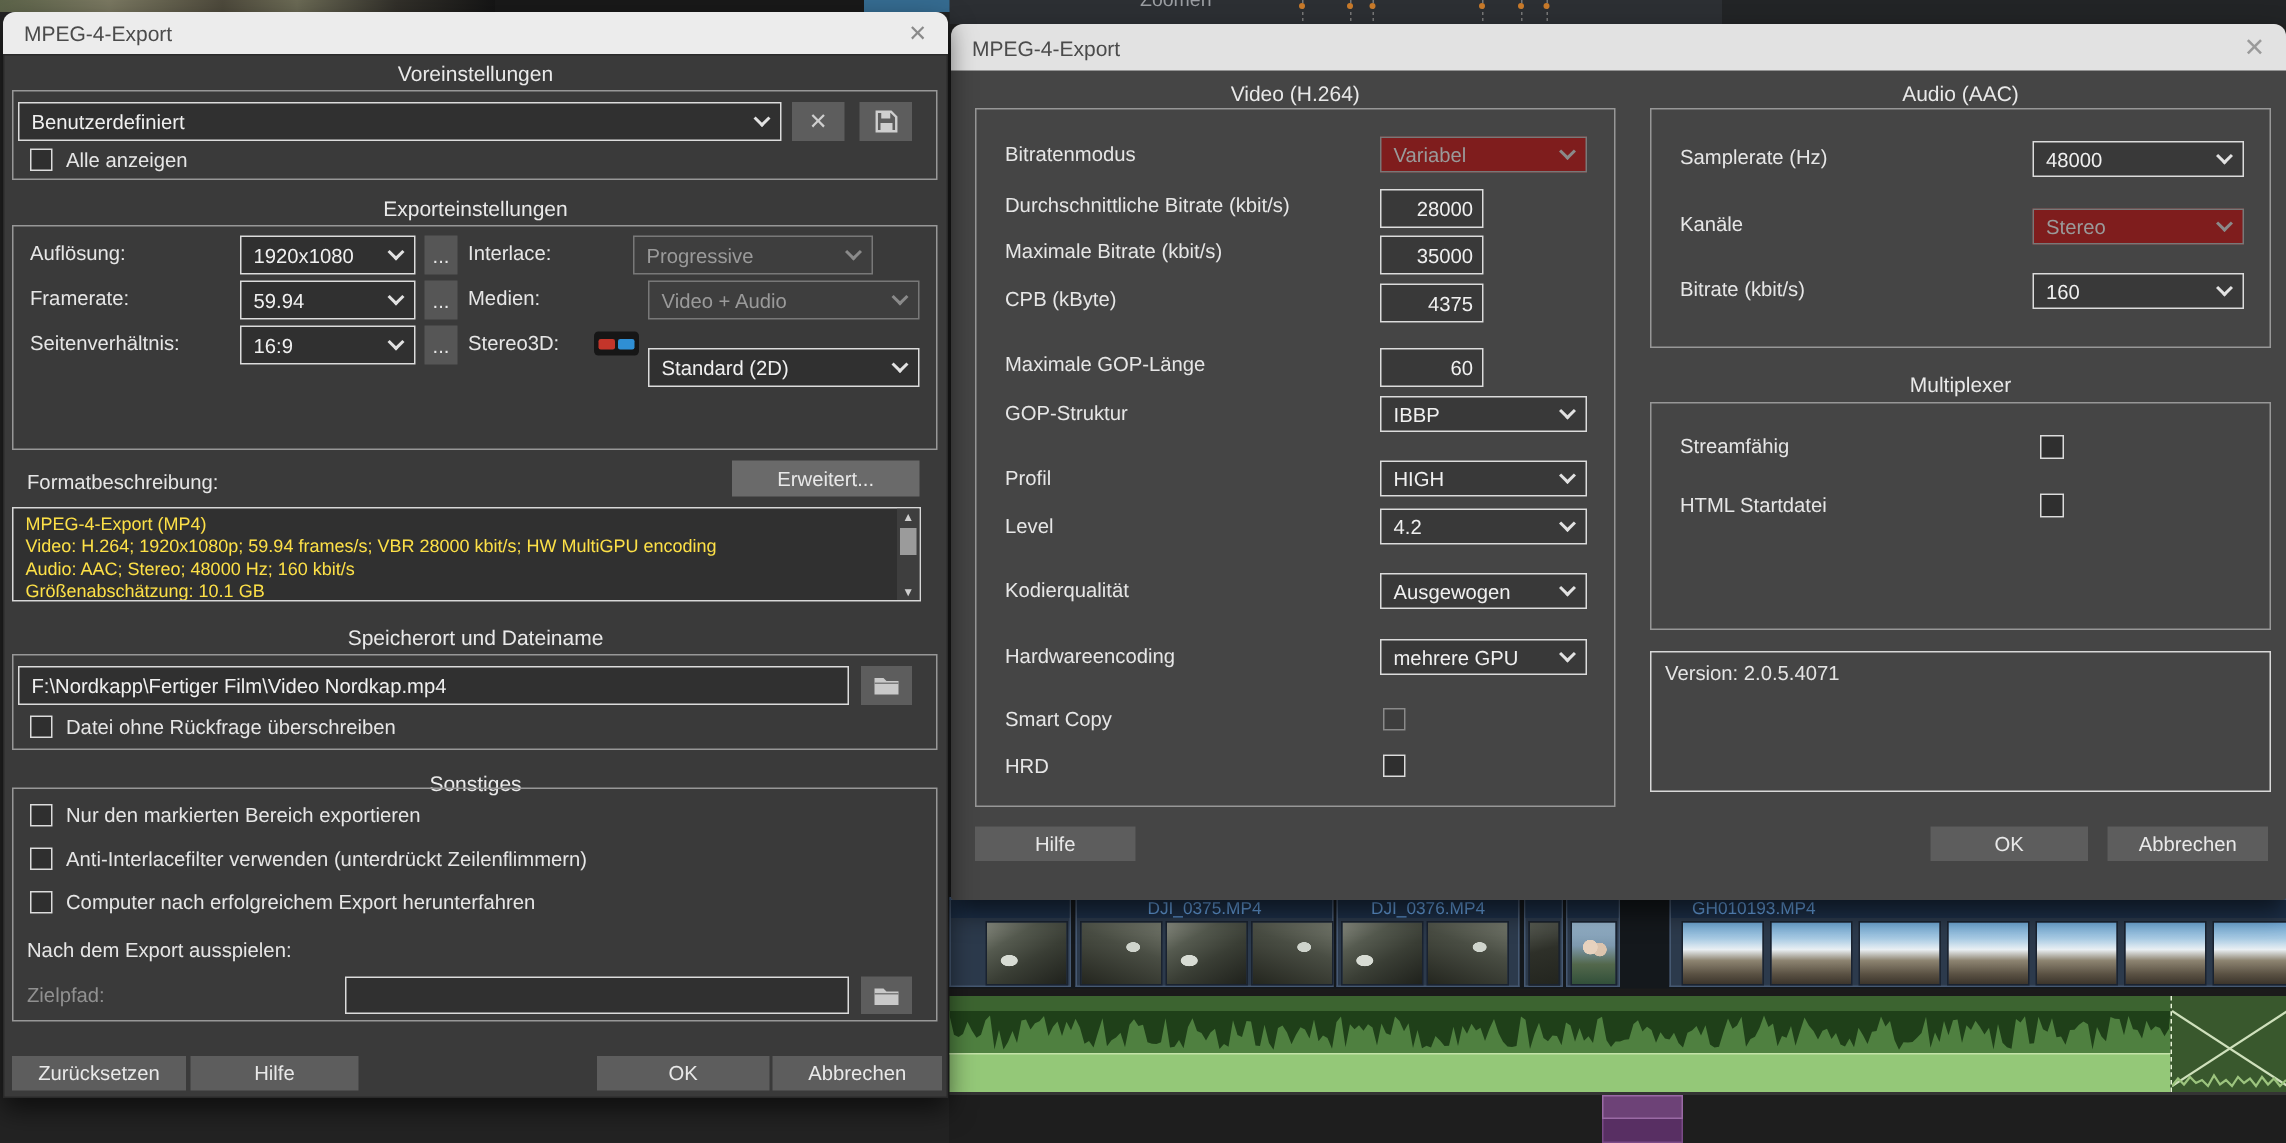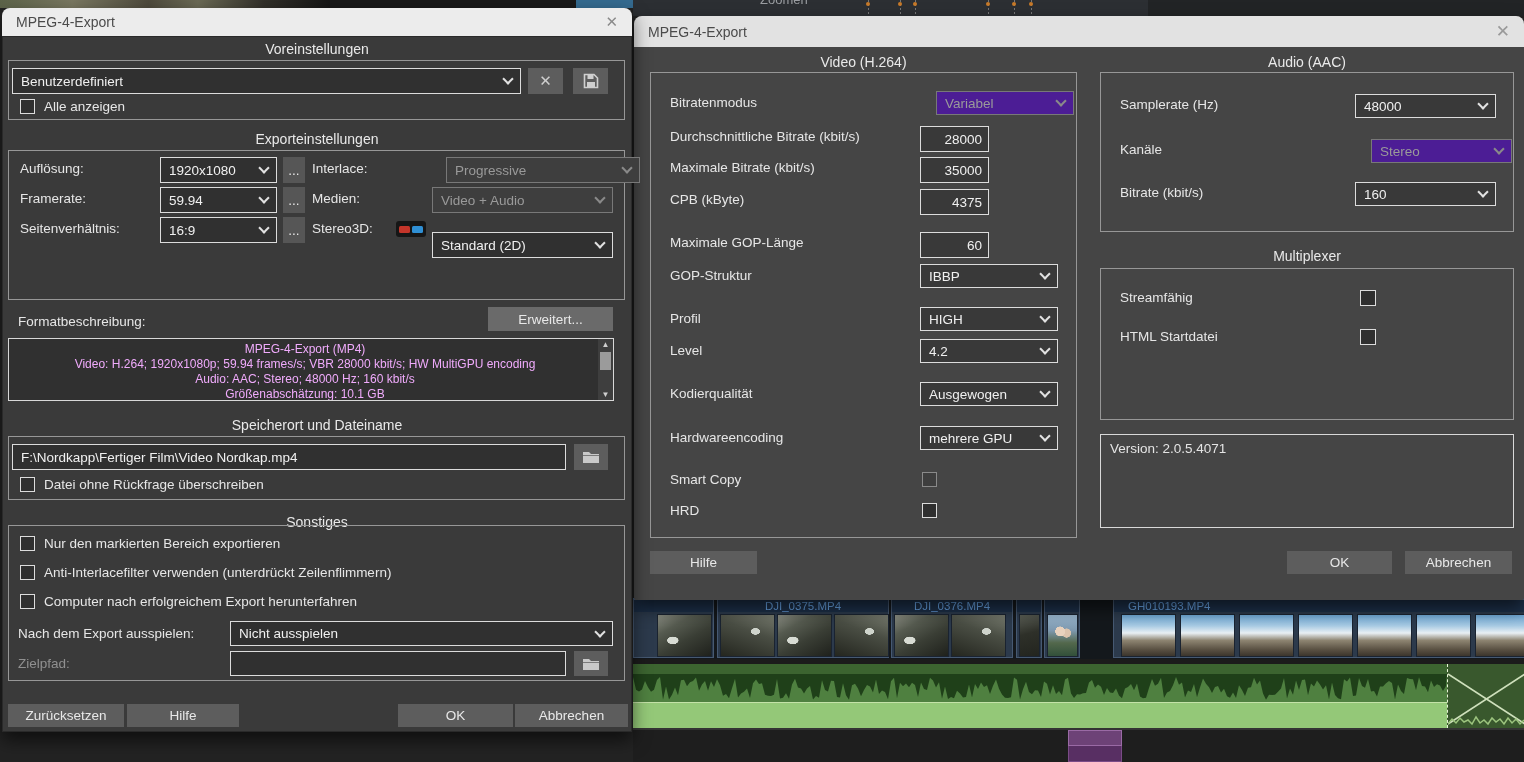--- a/index.html
+++ b/index.html
@@ -75,35 +75,35 @@
   .iconbtn { position:absolute; display:flex; align-items:center; justify-content:center; background:#5d5d5d; }
   .cb { position:absolute; width:15px; height:15px; border:1px solid #dcdcdc; background:#2f2f2f; }
   .cb.dis { border-color:#8a8a8a; background:#3e3e3e; }
 
   
   #dlg-left { left:2px; top:8px; width:630px; height:724px; background:#3a3a3a; }
   #dlg-left .titlebar { height:28px; }
   #dlg-left-body { position:absolute; left:0; top:28px; width:630px; height:696px; background:#3a3a3a; border:1px solid #2a2a2a; }
   #desc-box { position:absolute; left:6px; top:330px; width:606px; height:63px;
     background:#303030; border:1px solid #d8d8d8; overflow:hidden; }
-  #desc-text { position:absolute; left:8px; top:3px; right:20px; color:#f0abfc; font-size:12px; line-height:15px; white-space:nowrap;text-align:center; }
+  #desc-text { position:absolute; left:8px; top:3px; right:20px; color:#fde047; font-size:12px; line-height:15px; white-space:nowrap; }
   #desc-scroll { position:absolute; right:0; top:0; width:15px; height:61px; background:#3e3e3e; }
   #desc-scroll .arr { position:absolute; left:0; width:15px; height:11px; color:#cfcfcf; font-size:8px; text-align:center; line-height:11px; }
   #desc-thumb { position:absolute; left:2px; top:13px; width:11px; height:18px; background:#9b9b9b; }
   .glasses { position:absolute; width:30px; height:16px; background:#161616; border-radius:3px;
     display:flex; align-items:center; justify-content:center; gap:2px; }
   .lens { width:11px; height:7px; border-radius:1.5px; }
   .lens.red { background:#c4352a; }
   .lens.blue { background:#2f8fd4; }
 
   
   #dlg-right { left:634px; top:16px; width:890px; height:584px; background:#454545; }
   #dlg-right .titlebar { height:31px; background:#e2e2e2; }
   #dlg-right .dd, #dlg-right .ninput { background:#393939; }
-  #dlg-right .dd.dis { background:#4c1d95;margin-left:16px; }
+  #dlg-right .dd.dis { background:#7f1d1d; }
   #version-box { position:absolute; left:466px; top:418px; width:414px; height:94px; border:1px solid #d8d8d8; }
   #version-box span { position:absolute; left:9px; top:6px; color:#e4e4e4; font-size:13.5px; }
   #mux-note { position:absolute; left:484px; top:346px; width:386px; color:#e0e0e0; font-size:13.5px; line-height:17px; }
 </style>
 </head>
 <body>
 
 <div class="abs" id="bg-photo"></div>
 <div class="abs" id="bg-dark1"></div>
 <div class="abs" id="bg-blue"></div>
@@ -332,21 +332,21 @@
   <div class="hdr" style="left:0;top:123px;width:630px">Exporteinstellungen</div>
   <div class="grp" style="left:6px;top:142px;width:617px;height:150px"></div>
 
   <span class="lbl" style="left:18px;top:153px">Auflösung:</span>
   <div class="dd" style="left:158px;top:149px;width:117px;height:26px">
     <span>1920x1080</span>
     <span class="chev"></span>
   </div>
   <div class="btn" style="left:281px;top:149px;width:22px;height:26px;background:#565656">...</div>
   <span class="lbl" style="left:310px;top:153px">Interlace:</span>
-  <div class="dd dis" style="left:444px;top:149px;width:194px;height:26px">
+  <div class="dd dis" style="left:420px;top:149px;width:160px;height:26px">
     <span>Progressive</span>
     <span class="chev"></span>
   </div>
 
   <span class="lbl" style="left:18px;top:183px">Framerate:</span>
   <div class="dd" style="left:158px;top:179px;width:117px;height:26px">
     <span>59.94</span>
     <span class="chev"></span>
   </div>
   <div class="btn" style="left:281px;top:179px;width:22px;height:26px;background:#565656">...</div>
@@ -405,24 +405,20 @@
   <div class="hdr" style="left:0;top:506px;width:630px">Sonstiges</div>
   <div class="grp" style="left:6px;top:517px;width:617px;height:156px"></div>
   <span class="cb" style="left:18px;top:528px"></span>
   <span class="lbl" style="left:42px;top:528px">Nur den markierten Bereich exportieren</span>
   <span class="cb" style="left:18px;top:557px"></span>
   <span class="lbl" style="left:42px;top:557px">Anti-Interlacefilter verwenden (unterdrückt Zeilenflimmern)</span>
   <span class="cb" style="left:18px;top:586px"></span>
   <span class="lbl" style="left:42px;top:586px">Computer nach erfolgreichem Export herunterfahren</span>
 
   <span class="lbl" style="left:16px;top:618px">Nach dem Export ausspielen:</span>
-  <div class="dd" style="left:228px;top:613px;width:383px;height:25px">
-    <span>Nicht ausspielen</span>
-    <span class="chev"></span>
-  </div>
 
   <span class="lbl dis" style="left:16px;top:648px">Zielpfad:</span>
   <div class="tinput" style="left:228px;top:643px;width:336px;height:25px"></div>
   <div class="iconbtn" style="left:572px;top:643px;width:34px;height:25px">
     <svg width="18" height="14" viewBox="0 0 18 14">
       <path d="M1 2 h6 l2 2 h8 v9 H1 Z" fill="#c9c9c9"></path>
       <path d="M1 5.5 h16" stroke="#7a7a7a" stroke-width="1"></path>
     </svg>
   </div>
 

